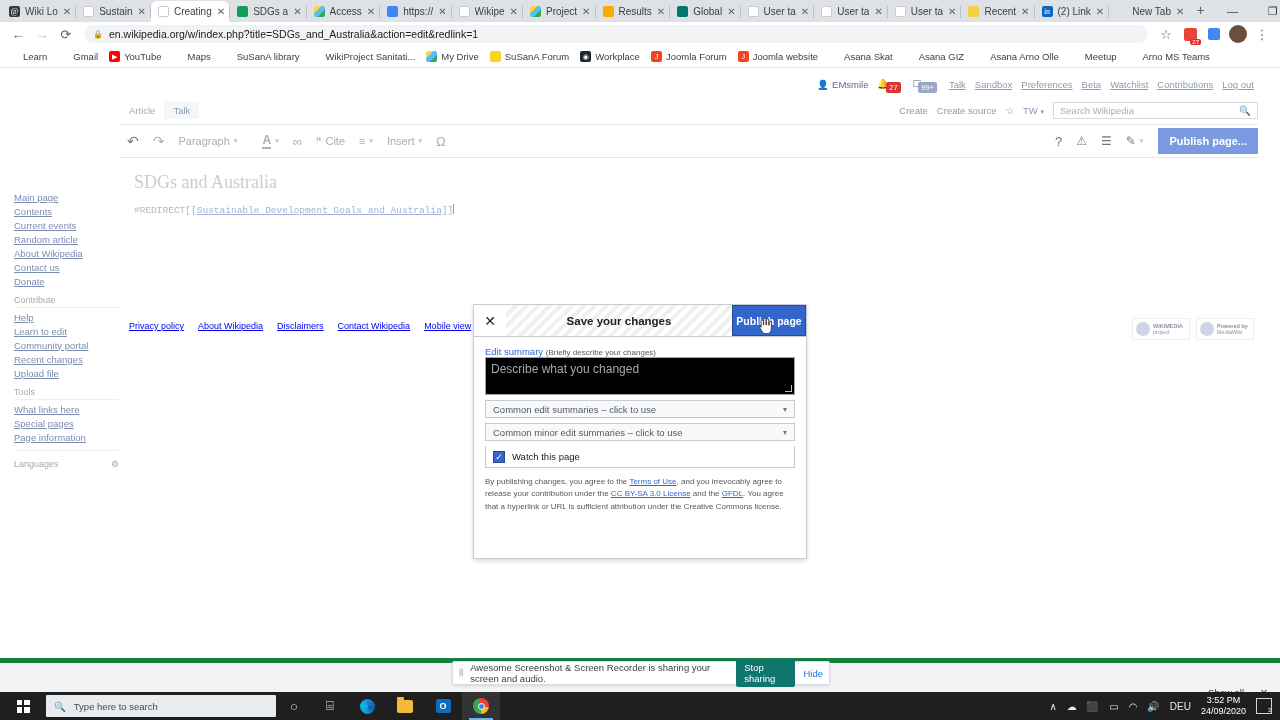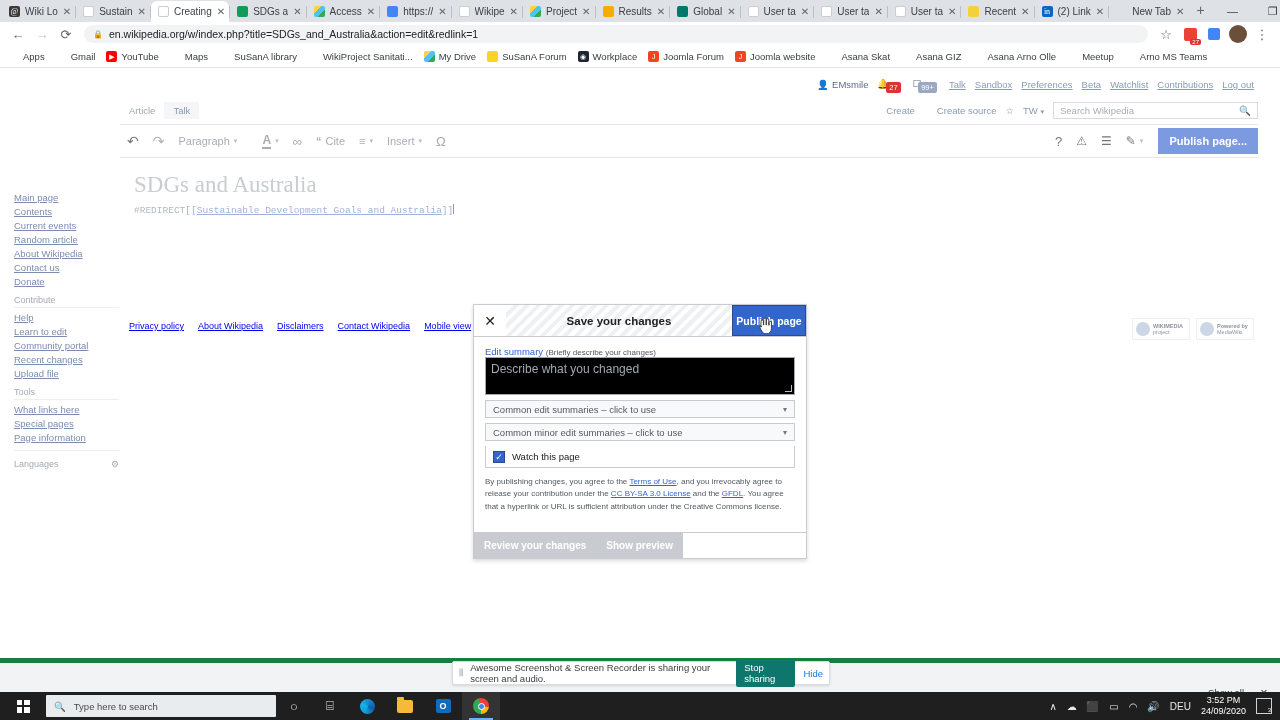--- a/index.html
+++ b/index.html
@@ -147,21 +147,21 @@
              padding:0 7px; height:28px; gap:4px; }
   .tb-item .caret { font-size:7px; color:#b7bcc3; }
   .tb-right { margin-left:auto; display:flex; align-items:center; height:34px; }
   .publish-btn {
     background:#7c9ae0; color:#fff; font-size:11px; font-weight:bold;
     height:26px; display:flex; align-items:center; padding:0 11px; margin-left:8px;
   }
 
   .art-title {
     position:absolute; left:134px; top:104px; font-family:"Liberation Serif", serif;
-    font-size:23px; color:#c9ccd1;
+    font-size:18px; color:#c9ccd1;
   }
   .art-body {
     position:absolute; left:134px; top:136px; font-family:"Liberation Mono", monospace;
     font-size:9.5px; color:#b4b9c2;
   }
   .art-body .lnk { color:#9fb3d9; text-decoration:underline; }
   .caretbar { display:inline-block; width:1px; height:10px; background:#999;
               vertical-align:-1px; }
 
   .footer-links {
@@ -429,21 +429,21 @@
       <div class="navicon">
         <span class="avatar-btn"></span>
       </div>
       <div class="navicon">⋮</div>
     </div>
   </div>
 
   <div class="bookmarks" id="bookmarks-host">
       <div class="bm">
         <span class="bmico ico-apps">∷</span>
-        <span>Apps</span>
+        <span>Learn</span>
       </div>
       <div class="bm">
         <span class="bmico ico-gmail">M</span>
         <span>Gmail</span>
       </div>
       <div class="bm">
         <span class="bmico ico-yt">▶</span>
         <span>YouTube</span>
       </div>
       <div class="bm">
@@ -554,21 +554,21 @@
         <span>⚙</span>
       </div>
     </div>
 
     <div class="content">
       <div class="ns-tabs" id="ns-tabs-host">
           <div class="nst sel">Article</div>
           <div class="nst alt">Talk</div>
         </div>
       <div class="right-tabs">
-        <span id="action-tabs-host" style="display:flex;gap:22px;margin-left:16px;">
+        <span id="action-tabs-host" style="display:flex;gap:9px;margin-left:16px;">
             <span>Create</span>
             <span>Create source</span>
           </span>
         <span>☆</span>
         <span><span>TW</span> <span style="font-size:7px;">▾</span></span>
         <span class="search-box">
           <span>Search Wikipedia</span>
           <span>🔍</span>
         </span>
       </div>
@@ -681,25 +681,20 @@
         </div>
 
         <div class="watch-row">
           <span class="chk">✓</span>
           <span>Watch this page</span>
         </div>
 
         <div class="legal"><span>By publishing changes, you agree to the </span><a href="#">Terms of Use</a><span>, and you irrevocably agree to release your contribution under the </span><a href="#">CC BY-SA 3.0 License</a><span> and the </span><a href="#">GFDL</a><span>. You agree that a hyperlink or URL is sufficient attribution under the Creative Commons license.</span></div>
       </div>
 
-      <div class="modal-foot">
-        <div class="foot-btn">Review your changes</div>
-        <div class="foot-btn">Show preview</div>
-        <div class="foot-fill"></div>
-      </div>
     </div>
 
   </div>
 
   <div class="downbar">
     <div id="dl-host" style="display:flex;align-items:center;">
         <div class="dl-item">
           <span class="dl-ico"></span>
           <span>Results from volun....jpg</span>
           <span class="dl-caret">ⱏ</span>

